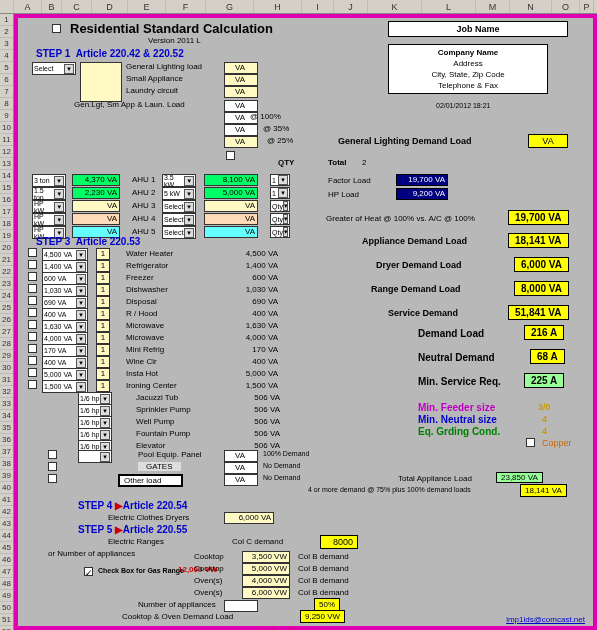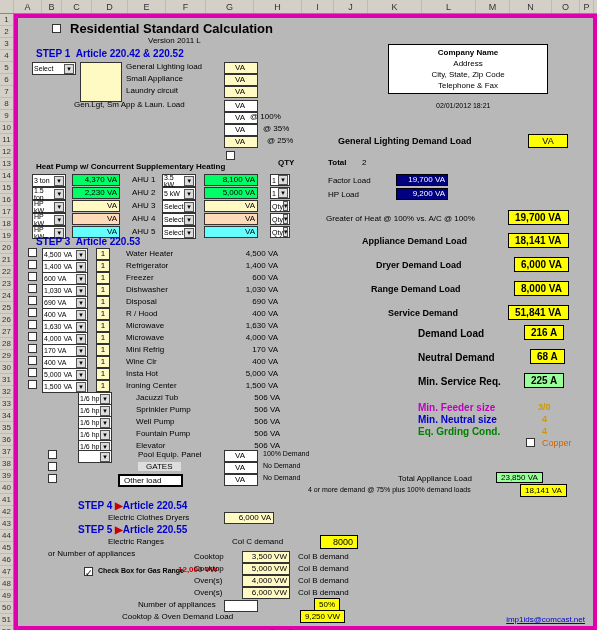--- a/index.html
+++ b/index.html
@@ -113,20 +113,21 @@
       <div>50</div>
       <div>51</div>
       <div>52</div>
     </div>
 
   <div class="canvas">
 
     <span class="abs cb" style="top:6px;left:34px"></span>
     <div class="abs title" style="top:3px;left:52px">Residential Standard Calculation</div>
     <div class="abs label8" style="top:18px;left:130px">Version 2011 L</div>
+    <div class="abs jobname-box" style="top:3px;left:370px;width:180px"><b>Job Name</b></div>
     <div class="abs company-box" style="top:26px;left:370px;width:160px">
       <b>Company Name</b><br><span>Address</span><br><span>City, State, Zip Code</span><br><span>Telephone &amp; Fax</span>
     </div>
     <div class="abs label8" style="top:84px;left:418px;font-size:7px">02/01/2012 18:21</div>
 
     <div class="abs step-label" style="top:30px;left:18px"><span>STEP 1</span>&nbsp;&nbsp;<span>Article 220.42 &amp; 220.52</span></div>
     <span class="abs select" style="top:44px;left:14px;width:44px">
         <span>Select</span>
         <span class="dd-arrow">▾</span>
       </span>
@@ -143,21 +144,20 @@
     <span class="abs va-box" style="top:106px;left:206px;width:34px;text-align:center;background:#fff">VA</span>
     <span class="abs va-box cream-box" style="top:118px;left:206px;width:34px;text-align:center">VA</span>
     <div class="abs label8" style="top:94px;left:232px">@ 100%</div>
     <div class="abs label8" style="top:106px;left:245px">@ 35%</div>
     <div class="abs label8" style="top:118px;left:249px">@ 25%</div>
 
     <div class="abs label9" style="top:118px;left:320px">General Lighting Demand Load</div>
     <span class="abs yellow-box" style="top:116px;left:510px;width:40px;text-align:center">VA</span>
 
     <span class="abs cb" style="top:133px;left:208px"></span>
-    <div class="abs label8" style="top:144px;left:18px;font-weight:bold">Heat Pump w/ Concurrent Supplementary Heating</div>
     <div class="abs label8" style="top:140px;left:260px;font-weight:bold">QTY</div>
     <div class="abs label8" style="top:140px;left:310px;font-weight:bold">Total</div>
     <div class="abs label8" style="top:140px;left:344px">2</div>
 
     <div id="step2rows">
         <span class="abs select select-sm" style="top:156px;left:14px">
           <span style="font-size:7px">3 ton</span>
           <span class="dd-arrow">▾</span>
         </span>
    <span class="abs va-box green-box" style="top:156px;left:54px;width:48px">4,370 VA</span>

